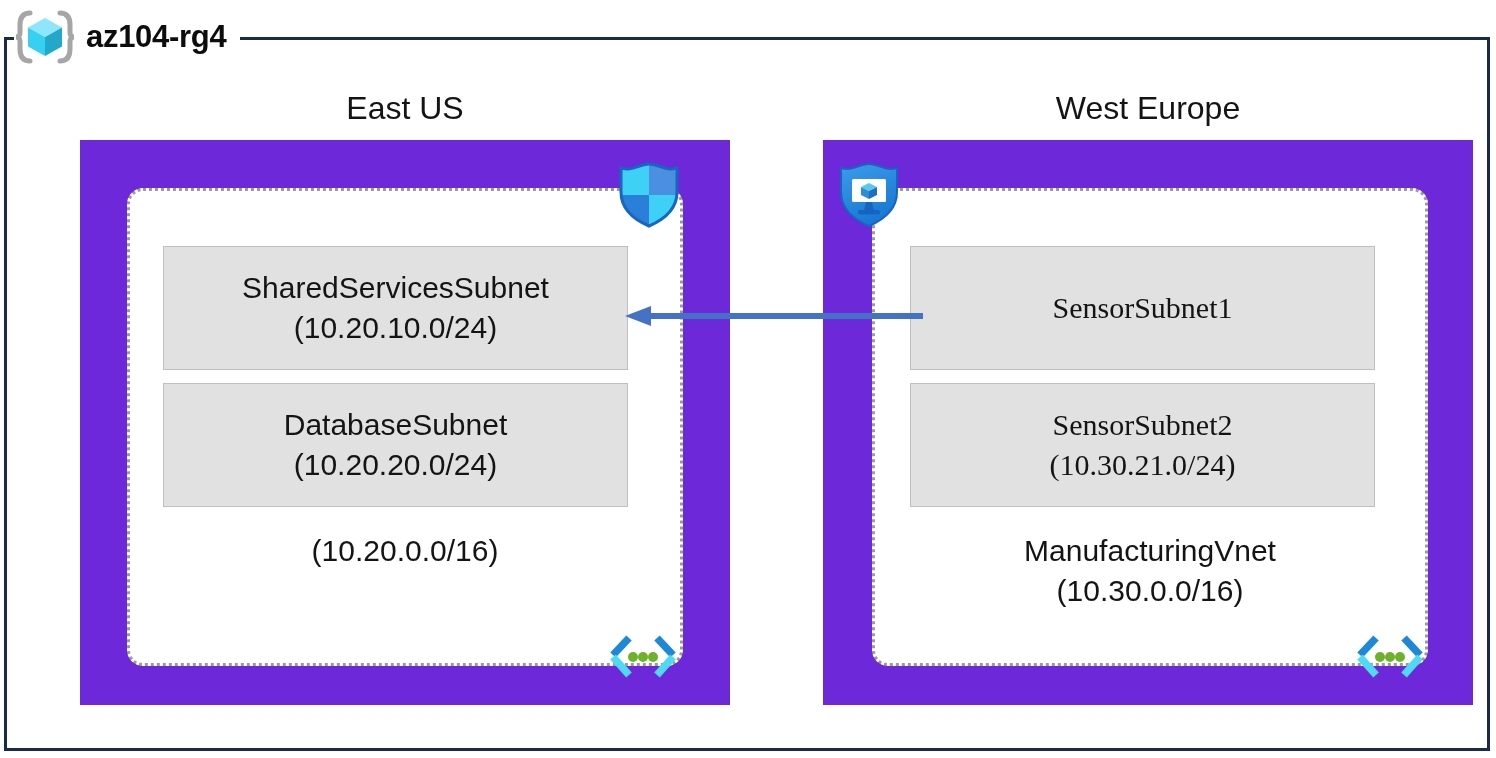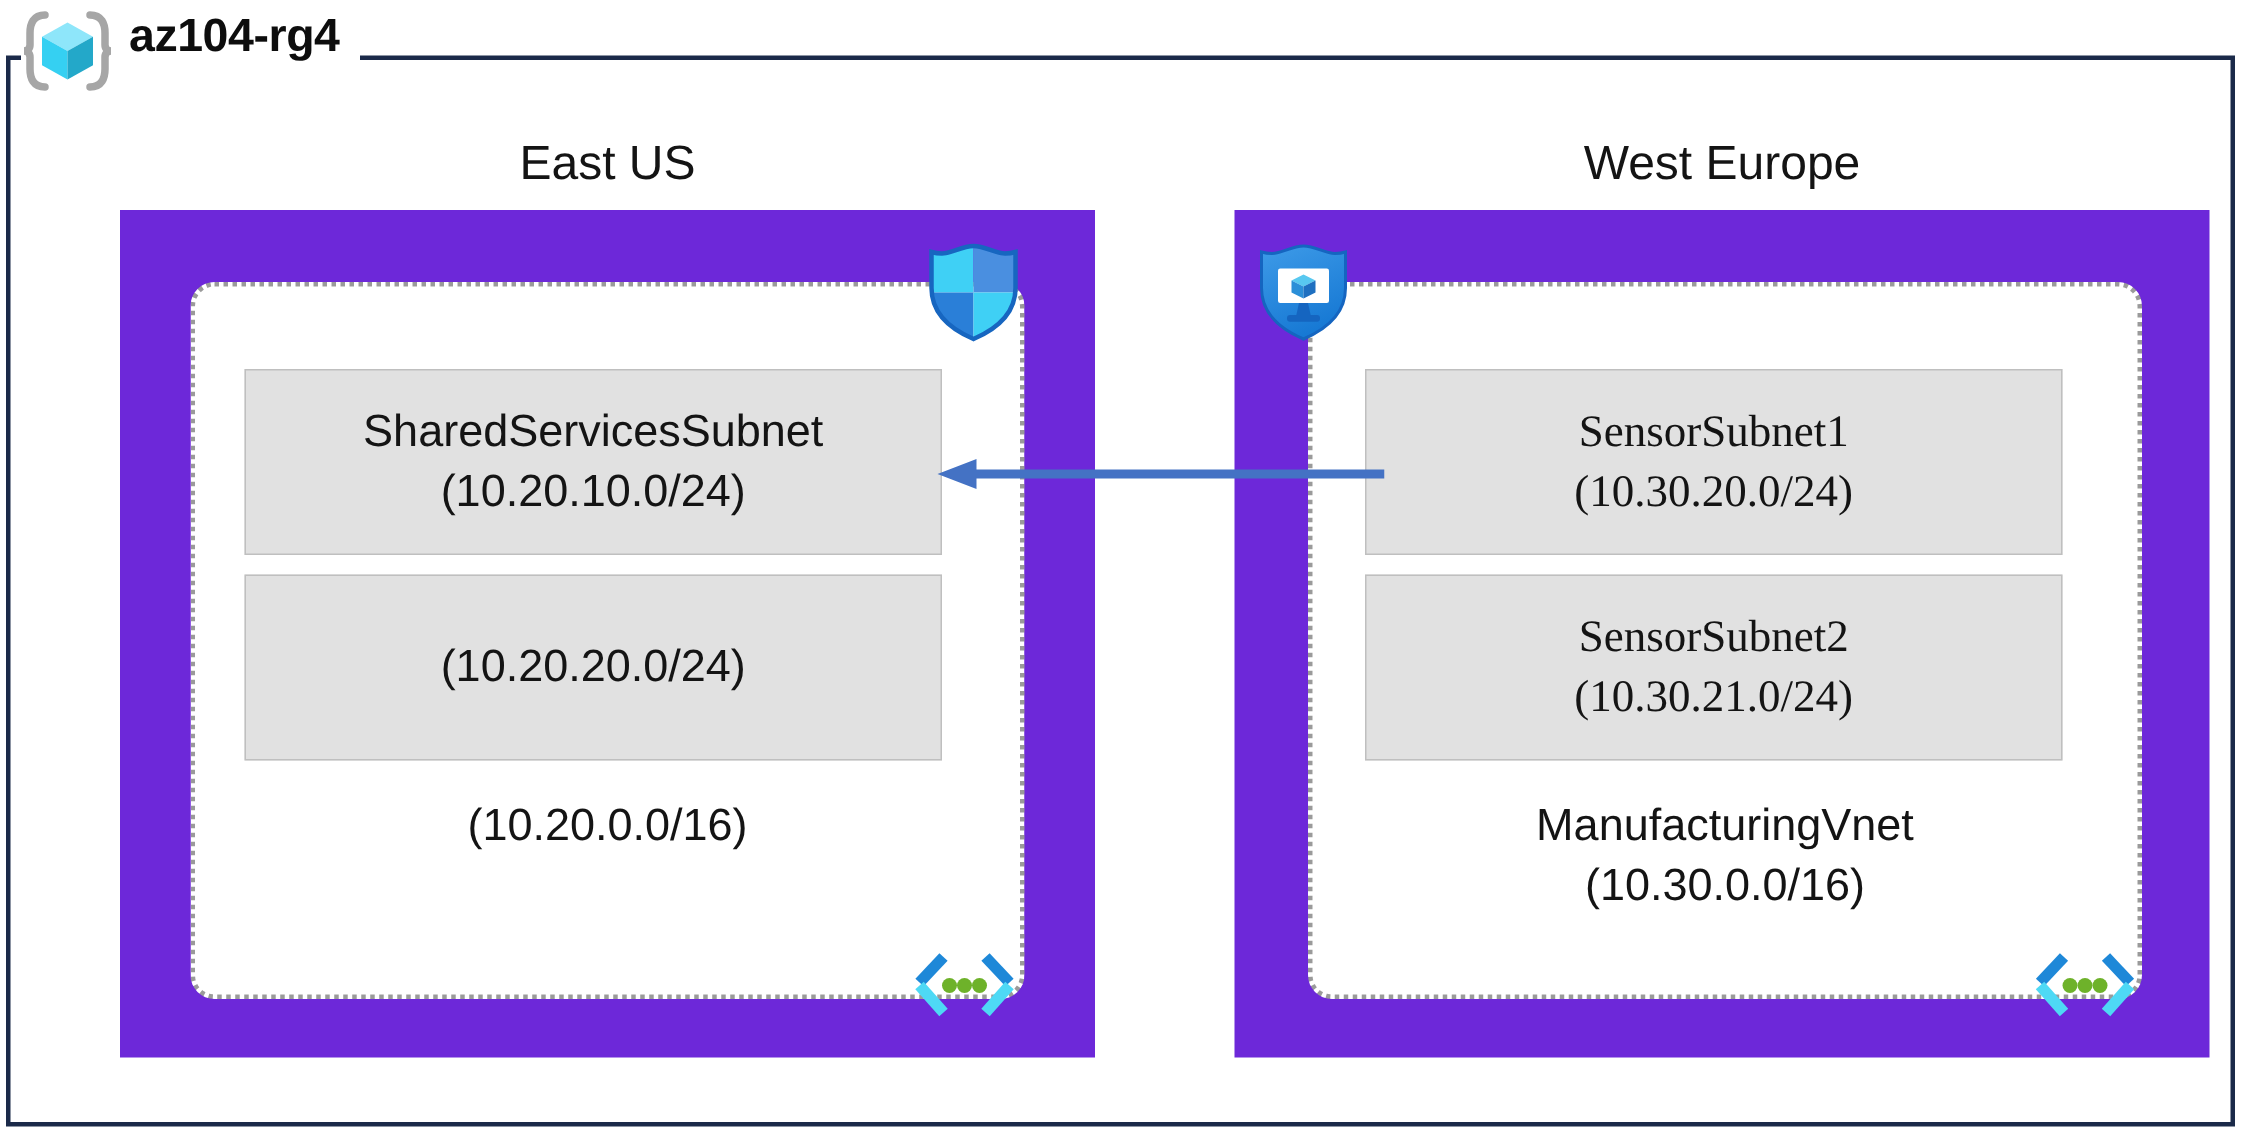--- a/index.html
+++ b/index.html
@@ -27,20 +27,21 @@
     background: transparent;
   }
 
   
   #rg-header {
     position: absolute;
     left: 14px;
     top: 6px;
     height: 62px;
     display: flex;
+    align-items: center;
     gap: 10px;
     background: #ffffff;
     padding-right: 14px;
     z-index: 5;
   }
   #rg-title {
     font-size: 31px;
     font-weight: bold;
     color: #0d0d0d;
     letter-spacing: -0.3px;
@@ -175,20 +176,21 @@
     <div class="region-box">
 
       <div class="vnet">
 
         <div class="subnet first">
           <div class="subnet-name">SharedServicesSubnet</div>
           <div class="subnet-cidr">(10.20.10.0/24)</div>
         </div>
 
         <div class="subnet second">
+          <div class="subnet-name">DatabaseSubnet</div>
           <div class="subnet-cidr">(10.20.20.0/24)</div>
         </div>
 
         <div class="vnet-caption">
           <div class="vnet-cidr">(10.20.0.0/16)</div>
         </div>
 
         <span class="vnet-icon">
           <svg viewBox="0 0 68 46" width="68" height="46">
             <g stroke-linecap="butt">
@@ -225,21 +227,20 @@
 
   <div class="region west">
     <div class="region-label">West Europe</div>
 
     <div class="region-box">
 
       <div class="vnet">
 
         <div class="subnet first">
           <div class="subnet-name">SensorSubnet1</div>
-          <div class="subnet-cidr">(10.30.20.0/24)</div>
         </div>
 
         <div class="subnet second">
           <div class="subnet-name">SensorSubnet2</div>
           <div class="subnet-cidr">(10.30.21.0/24)</div>
         </div>
 
         <div class="vnet-caption">
           <div class="vnet-name">ManufacturingVnet</div>
           <div class="vnet-cidr">(10.30.0.0/16)</div>

